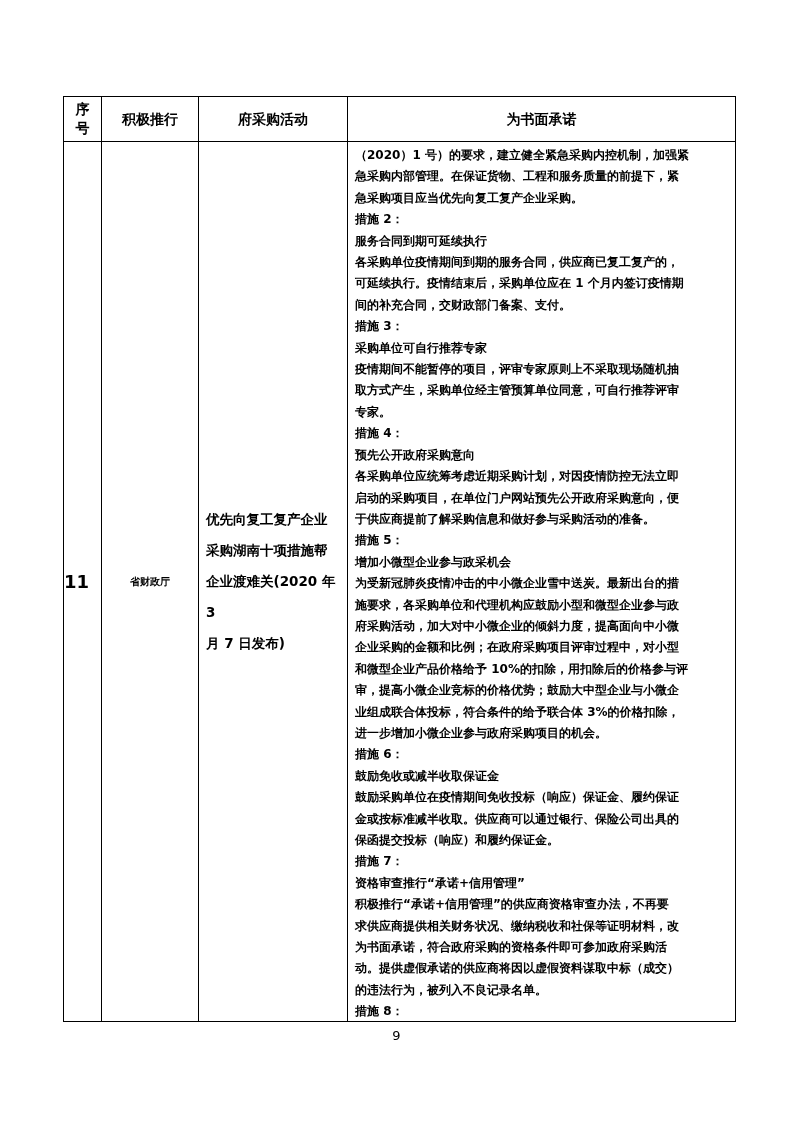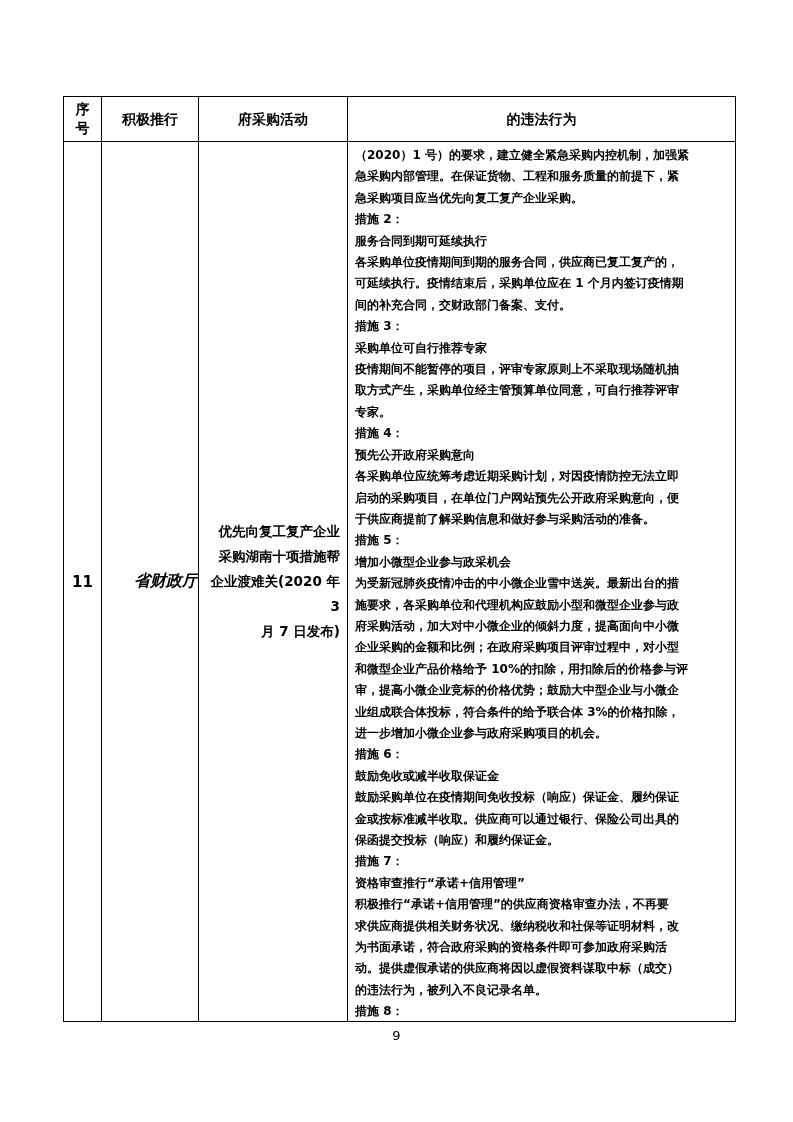--- a/index.html
+++ b/index.html
@@ -33,39 +33,37 @@
   }
   table.doc-table th {
     height: 44px;
     font-size: 14px;
     line-height: 19px;
     text-align: center;
     vertical-align: middle;
     white-space: pre-line;
   }
   td.cell-index {
+    vertical-align: middle;
+    font-size: 18px;
+  }
+  td.cell-agency {
     text-align: center;
     vertical-align: middle;
-    font-size: 15px;
-  }
-  td.cell-agency {
-    text-align: right;
-    vertical-align: middle;
-    font-size: 16px;
-    font-style: italic;
+    font-size: 10px;
   }
   td.cell-docname {
     vertical-align: middle;
     font-size: 13.5px;
   }
   td.cell-docname .inner {
     padding: 0 7px;
-    line-height: 25px;
+    line-height: 31px;
     white-space: pre-line;
-    text-align: right;
+    text-align: left;
     word-break: break-all;
   }
   td.cell-content {
     vertical-align: top;
     font-size: 12px;
   }
   td.cell-content .inner {
     height: 876px;
     padding: 3px 7px 0 7px;
     line-height: 21.4px;
@@ -95,21 +93,21 @@
       <col style="width:97px">
       <col style="width:149px">
       <col style="width:388px">
     </colgroup>
     <thead>
       <tr>
         <th>序
 号</th>
         <th>积极推行</th>
         <th>府采购活动</th>
-        <th>的违法行为</th>
+        <th>为书面承诺</th>
       </tr>
     </thead>
     <tbody>
       <tr>
         <td class="cell-index">11</td>
         <td class="cell-agency">省财政厅</td>
         <td class="cell-docname">
           <div class="inner">优先向复工复产企业
 采购湖南十项措施帮
 企业渡难关(2020 年 3

